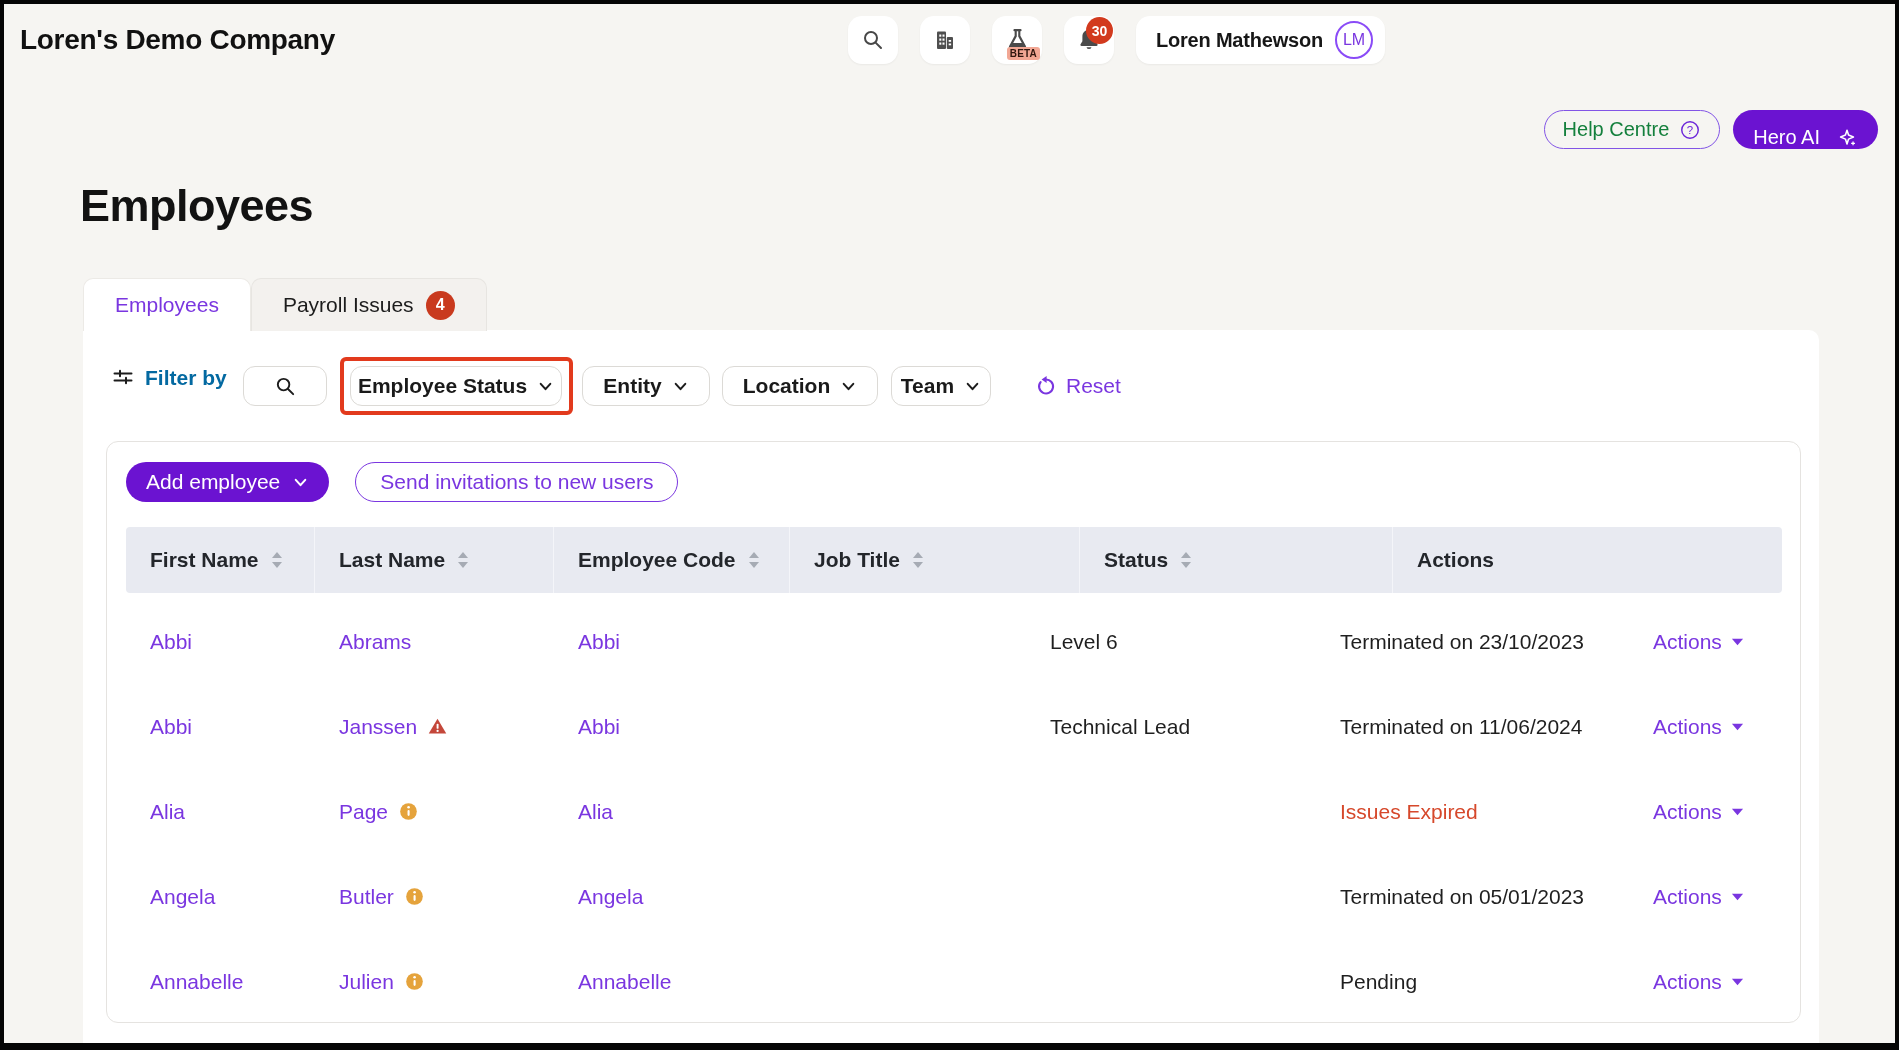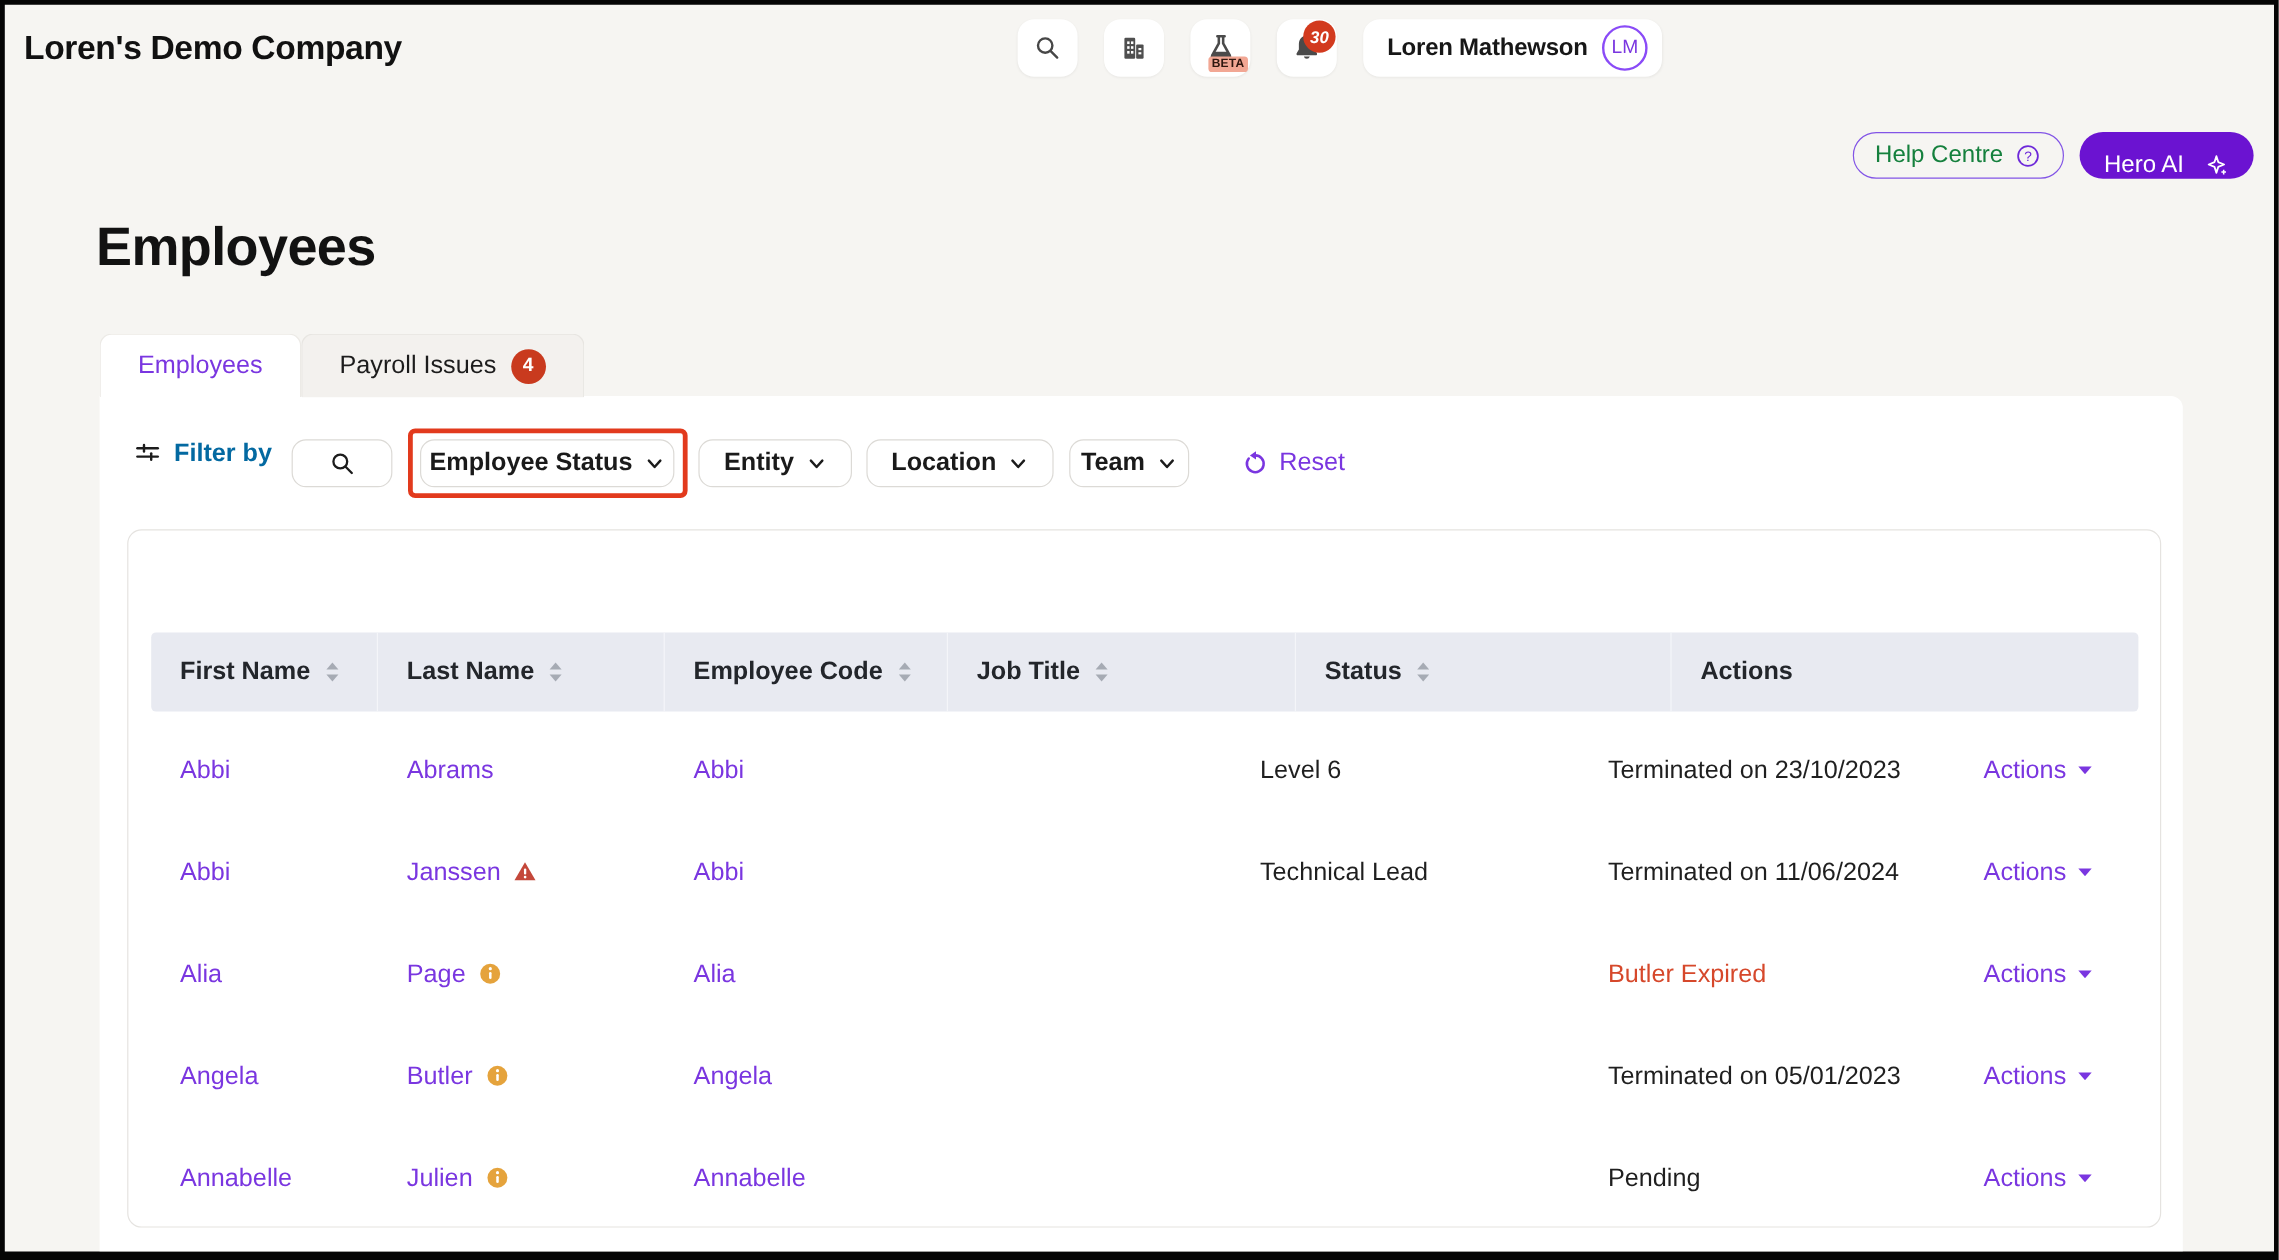--- a/index.html
+++ b/index.html
@@ -33,21 +33,21 @@
   .pill-btn .label { font-size: 20px; font-weight: 700; color: #171717; letter-spacing: -0.2px; white-space: nowrap; }
   .beta-badge {
     position: absolute; right: 2px; bottom: 4px;
     background: #f2a794; color: #30170f; font-size: 10px; font-weight: 700;
     padding: 1px 3px; border-radius: 3px; letter-spacing: 0.2px;
   }
   .notif-badge {
     position: absolute; right: 1px; top: 1px;
     min-width: 27px; height: 27px; border-radius: 50%;
     background: #d23a1e; color: #fff; font-size: 14px; font-weight: 700;
-    display: flex; align-items: center; justify-content: center; font-style: italic;
+    display: flex; align-items: center; justify-content: center;
   }
   .user-pill { padding: 0 12px 0 20px; }
   .avatar {
     width: 38px; height: 38px; border-radius: 50%;
     border: 2px solid #8a4bf7; color: #7a36e0; background: #fff;
     font-size: 16px; font-weight: 400;
     display: flex; align-items: center; justify-content: center;
   }
   
   .quick-row { position: absolute; top: 106px; right: 17px; display: flex; gap: 13px; }
@@ -290,20 +290,33 @@
       <span class="icn">
         <svg viewBox="0 0 24 24" width="23" height="23">
             <path d="M6.9 7.4 A 7.3 7.3 0 1 0 12 4.7" fill="none" stroke="#7a36e0" stroke-width="2.2" stroke-linecap="round"></path>
             <polygon points="13.2,1.1 13.2,8.3 7.9,4.7" fill="#7a36e0"></polygon>
           </svg>
       </span>
       <span class="label">Reset</span>
     </button>
 
     <div class="card">
+      <div class="btn-row">
+        <button class="add-btn">
+          <span>Add employee</span>
+          <span class="icn">
+            <svg viewBox="0 0 16 16" width="17" height="17">
+                <polyline points="3.5,5.5 8,10.5 12.5,5.5" fill="none" stroke="#fff" stroke-width="1.9" stroke-linecap="round" stroke-linejoin="round"></polyline>
+              </svg>
+          </span>
+        </button>
+        <button class="invite-btn">
+          <span>Send invitations to new users</span>
+        </button>
+      </div>
 
       <div class="table">
         <div class="thead" id="thead">
             <div class="th c0">
               <span>First Name</span>
               <span class="icn">
                 <svg viewBox="0 0 12 18" width="12" height="18">
                   <polygon points="6,1 11,7 1,7" fill="#a6abb4"></polygon>
                   <polygon points="6,17 11,11 1,11" fill="#a6abb4"></polygon>
                 </svg>
@@ -422,21 +435,21 @@
                     <circle cx="12.1" cy="7.1" r="1.5" fill="#fff"></circle>
                   </svg>
                 </span>
               </div>
               <div class="td c2">
                 <a class="name-link">Alia</a>
               </div>
               <div class="td c3"></div>
               <div class="td c4"></div>
               <div class="td c5">
-                <span class="status-alert">Butler Expired</span>
+                <span class="status-alert">Issues Expired</span>
               </div>
               <div class="td c6">
                 <a class="actions-link">
                   <span>Actions</span>
                   <span class="icn">
                     <svg viewBox="0 0 14 10" width="13" height="10">
                       <polygon points="1,1.5 13,1.5 7,8.5" fill="#7a36e0"></polygon>
                     </svg>
                   </span>
                 </a>

